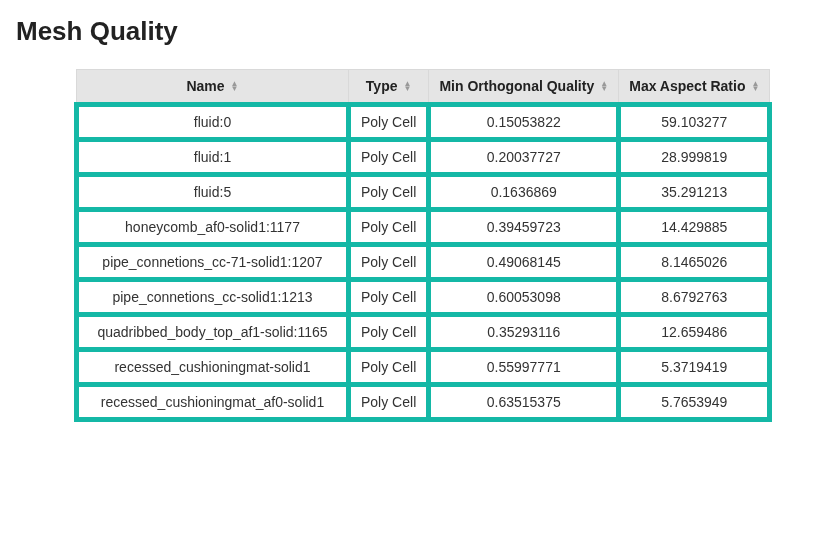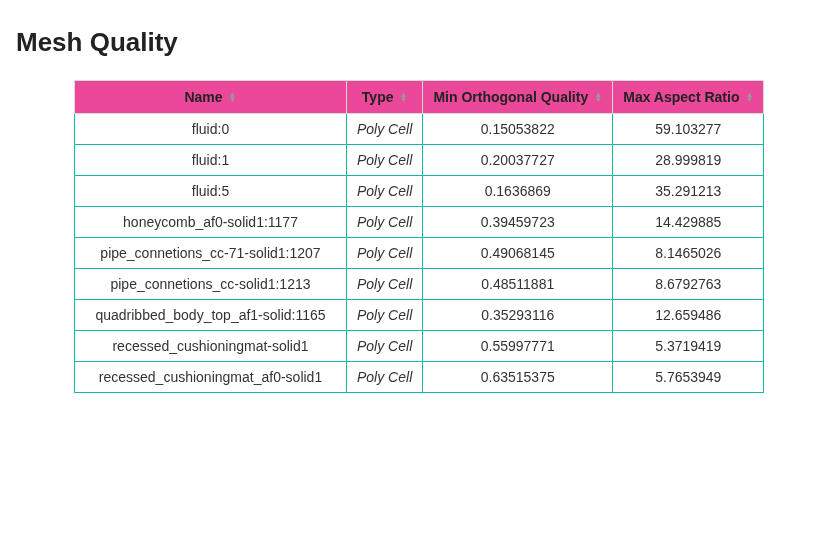--- a/index.html
+++ b/index.html
@@ -5,34 +5,34 @@
     * { box-sizing: border-box; }
     body {
       margin: 0;
       padding: 12px 16px;
       font-family: "Segoe UI", Arial, sans-serif;
       background: #ffffff;
       color: #222;
       width: 822px;
     }
     h2.title {
-      margin: 15px 0 22px 0;
+      margin: 4px 0 22px 0;
       font-size: 26px;
       font-weight: 600;
       color: #222;
     }
     .table-wrap {
       margin-left: 58px;
     }
     table {
       border-collapse: collapse;
       font-size: 14px;
     }
     thead th {
-      background: #ec4899;
+      background: #e5e5e5;
       border: 1px solid #d9d9d9;
       padding: 8px 10px;
       font-weight: 700;
       text-align: center;
       white-space: nowrap;
       position: relative;
       color: #222;
     }
     thead th .th-inner {
       display: inline-flex;
@@ -44,27 +44,27 @@
       display: inline-flex;
       flex-direction: column;
       line-height: 5px;
       font-size: 8px;
       color: #999;
       margin-left: 2px;
     }
     .sort-icon .up::before { content: "▲"; }
     .sort-icon .down::before { content: "▼"; }
     tbody td {
-      border: 1px solid #14b8a6;
+      border: 5px solid #14b8a6;
       padding: 7px 10px;
       text-align: center;
       white-space: nowrap;
       color: #333;
     }
-    tbody td.left { text-align: right; font-style: italic; }
+    tbody td.left { text-align: right; }
     th.col-name { width: 272px; }
     th.col-type { width: 74px; }
     th.col-minoq { width: 190px; }
     th.col-mar { width: 148px; }
   </style>
 </head>
 <body>
 
 <h2 class="title">Mesh Quality</h2>
 
@@ -137,21 +137,21 @@
         </tr>
         <tr>
           <td>pipe_connetions_cc-71-solid1:1207</td>
           <td class="left">Poly Cell</td>
           <td>0.49068145</td>
           <td>8.1465026</td>
         </tr>
         <tr>
           <td>pipe_connetions_cc-solid1:1213</td>
           <td class="left">Poly Cell</td>
-          <td>0.48511881</td>
+          <td>0.60053098</td>
           <td>8.6792763</td>
         </tr>
         <tr>
           <td>quadribbed_body_top_af1-solid:1165</td>
           <td class="left">Poly Cell</td>
           <td>0.35293116</td>
           <td>12.659486</td>
         </tr>
         <tr>
           <td>recessed_cushioningmat-solid1</td>

